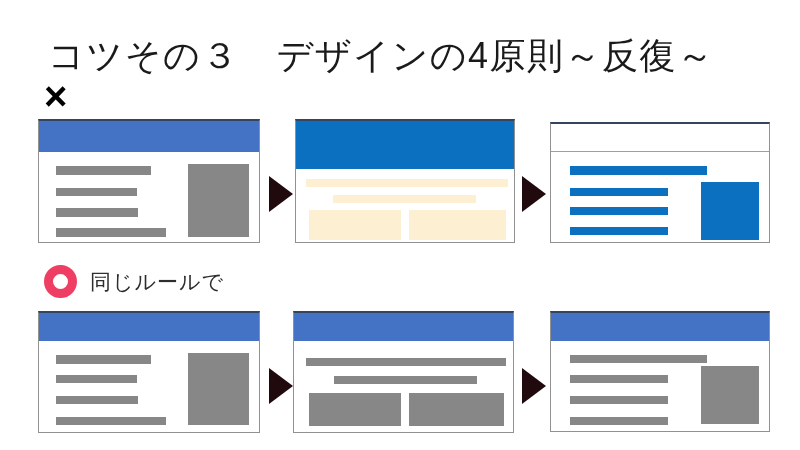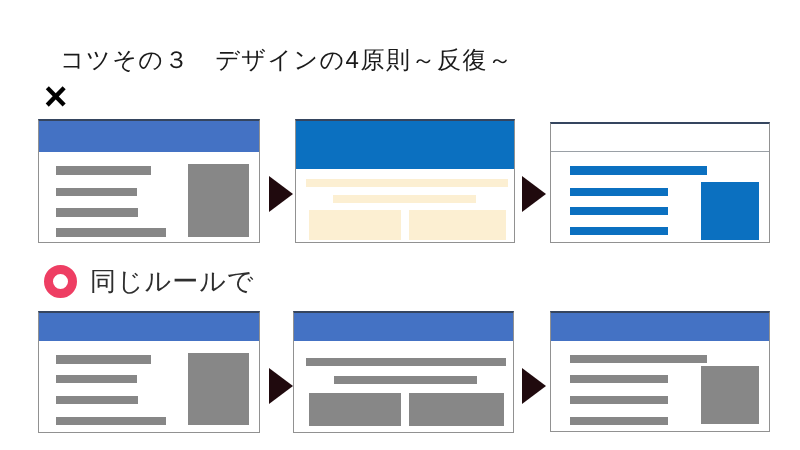--- a/index.html
+++ b/index.html
@@ -2,37 +2,37 @@
 <html><head>
 <meta charset="utf-8">
 <style>
   html,body{margin:0;padding:0;}
   body{
     width:800px;height:450px;position:relative;overflow:hidden;
     background:#ffffff;
     font-family:"Liberation Sans","DejaVu Sans",sans-serif;
   }
   .title{
-    position:absolute;left:44px;top:28px;margin:16px;
-    font-size:24px;font-weight:500;color:#1a1a1a;letter-spacing:1.5px;
+    position:absolute;left:44px;top:28px;margin:4px;
+    font-size:36px;font-weight:500;color:#1a1a1a;letter-spacing:1.5px;
     white-space:nowrap;
   }
   .bad-marker{
     position:absolute;left:44px;top:76px;
     font-size:40px;font-weight:bold;color:#000;line-height:1;
   }
   .good-label{
     position:absolute;left:44px;top:263px;height:37px;
     display:flex;align-items:center;gap:13px;
   }
   .ring{
     display:inline-block;width:33px;height:33px;border-radius:50%;
     border:9px solid #ee3e63;background:#fff;box-sizing:border-box;
   }
-  .label-regular{font-size:26px;color:#2e2e2e;letter-spacing:1px;white-space:nowrap;}
+  .label-regular{font-size:21px;color:#2e2e2e;letter-spacing:1px;white-space:nowrap;}
   .label-bold{font-size:26px;font-weight:800;color:#000;letter-spacing:1px;white-space:nowrap;margin-left:-4px;}
   #mockup-layer{position:absolute;left:0;top:0;width:800px;height:450px;}
   .mock-slide{
     position:absolute;background:#ffffff;box-sizing:border-box;
     border:1px solid #919191;border-top:2px solid #35455f;
   }
   .mock-header{position:absolute;left:0;top:0;width:100%;box-sizing:border-box;}
   .mock-el{position:absolute;}
   .arrow{
     position:absolute;width:0;height:0;

